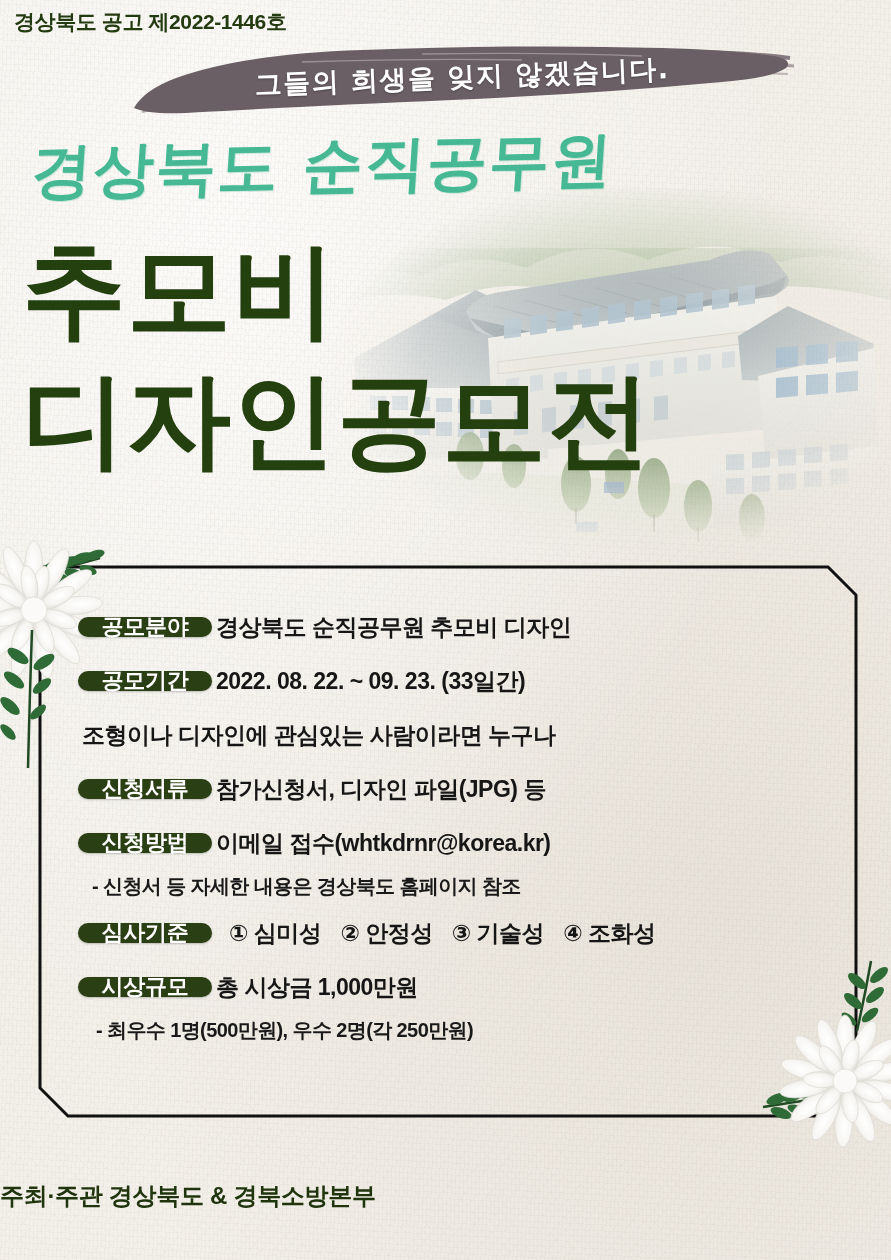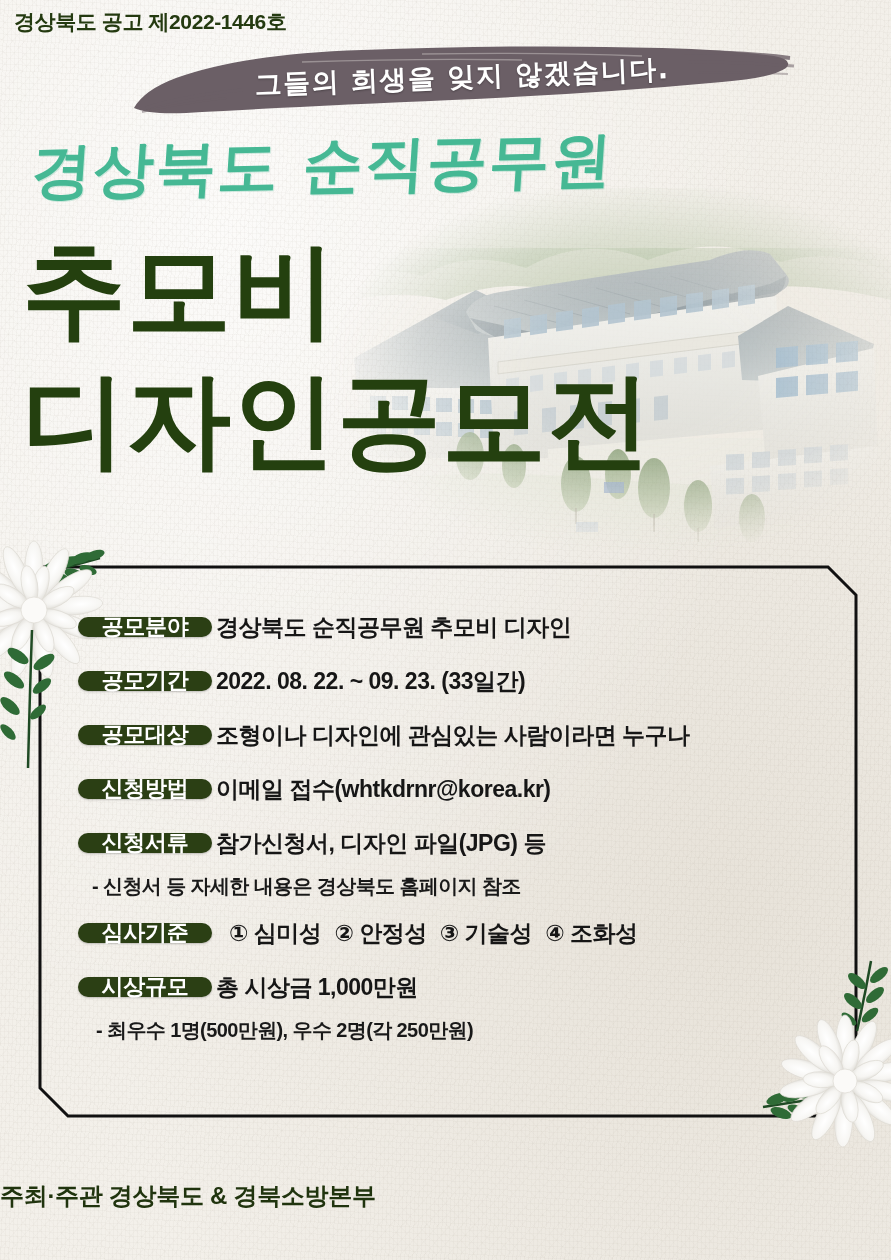--- a/index.html
+++ b/index.html
@@ -170,21 +170,21 @@
   }
   .sub-note.indented { margin-left: 18px; }
 
   .criteria-value {
     margin-left: 17px;
     font-size: 23px;
     font-weight: 700;
     color: #161616;
     letter-spacing: -0.5px;
     display: flex;
-    gap: 13px;
+    gap: 19px;
     white-space: nowrap;
   }
   .criteria-value span.ci { display: inline-block; }
 
   
   .footer-host {
     position: absolute;
     left: 0;
     top: 1180px;
     width: 891px;
@@ -519,32 +519,31 @@
       <div class="pill">공모분야</div>
       <div class="row-value">경상북도 순직공무원 추모비 디자인</div>
     </div>
 
     <div class="info-row">
       <div class="pill">공모기간</div>
       <div class="row-value">2022. 08. 22. ~ 09. 23. (33일간)</div>
     </div>
 
     <div class="info-row">
-      <div class="pill">공모대상</div>
       <div class="row-value">조형이나 디자인에 관심있는 사람이라면 누구나</div>
+    </div>
+
+    <div class="info-row">
+      <div class="pill">신청서류</div>
+      <div class="row-value">참가신청서, 디자인 파일(JPG) 등</div>
     </div>
 
     <div class="info-row">
       <div class="pill">신청방법</div>
       <div class="row-value">이메일 접수(whtkdrnr@korea.kr)</div>
-    </div>
-
-    <div class="info-row">
-      <div class="pill">신청서류</div>
-      <div class="row-value">참가신청서, 디자인 파일(JPG) 등</div>
     </div>
 
     <div class="sub-note">- 신청서 등 자세한 내용은 경상북도 홈페이지 참조</div>
 
     <div class="info-row">
       <div class="pill">심사기준</div>
       <div class="criteria-value">
         <span class="ci">① 심미성</span>
         <span class="ci">② 안정성</span>
         <span class="ci">③ 기술성</span>

